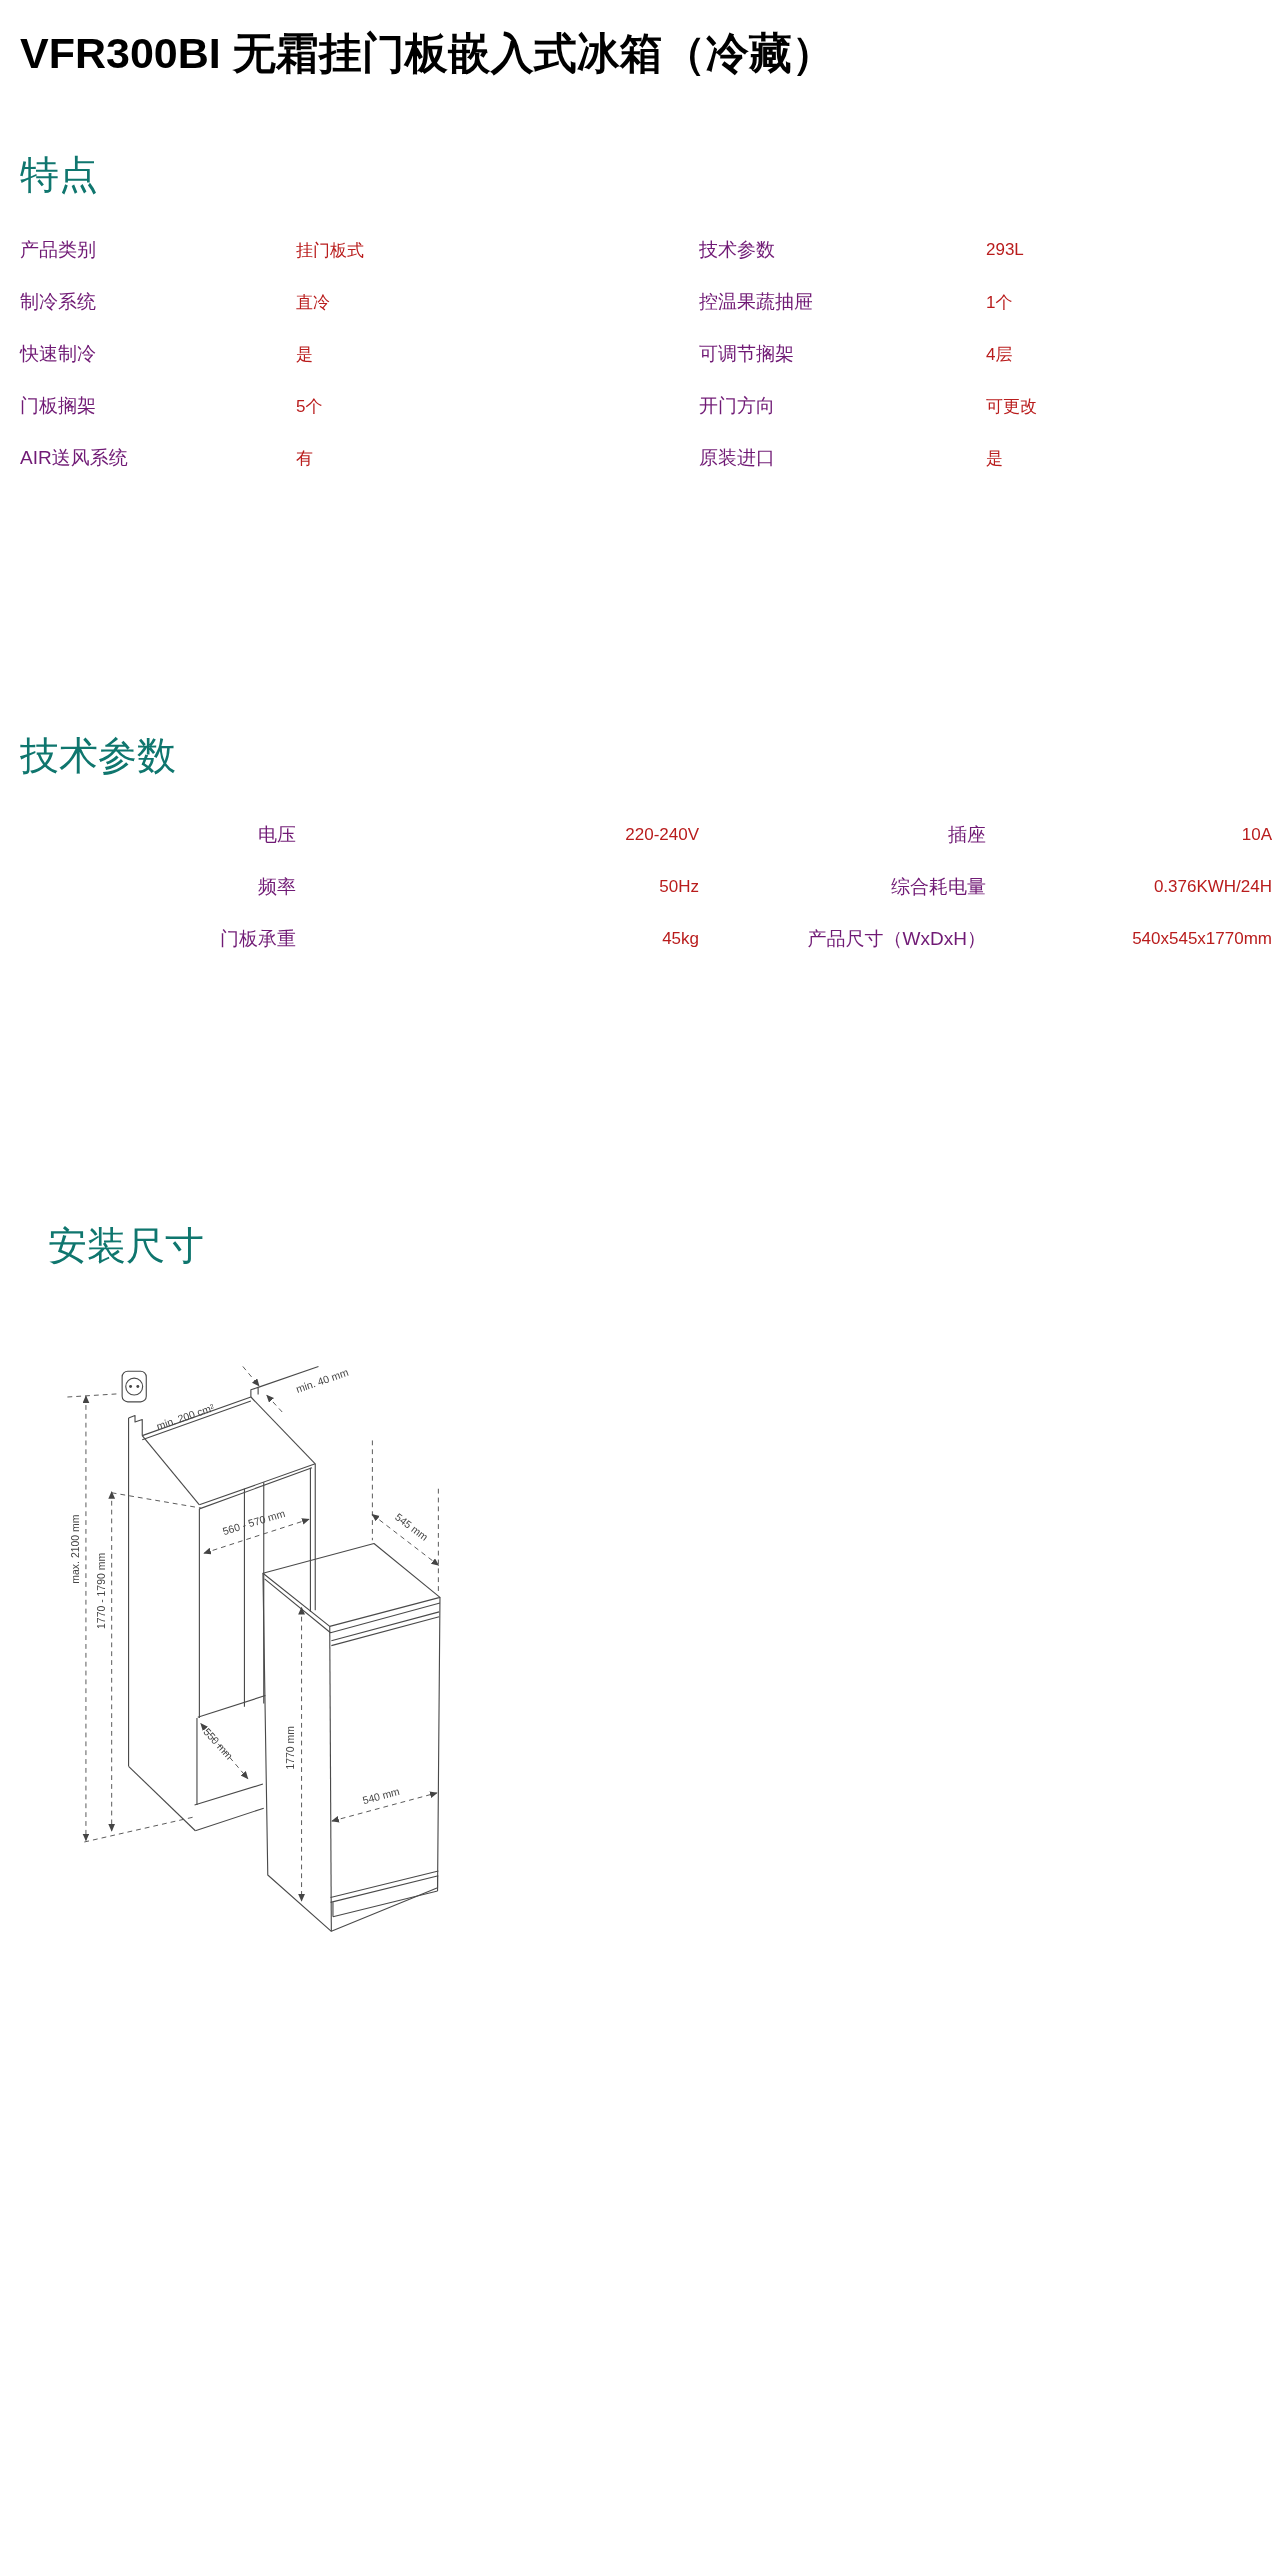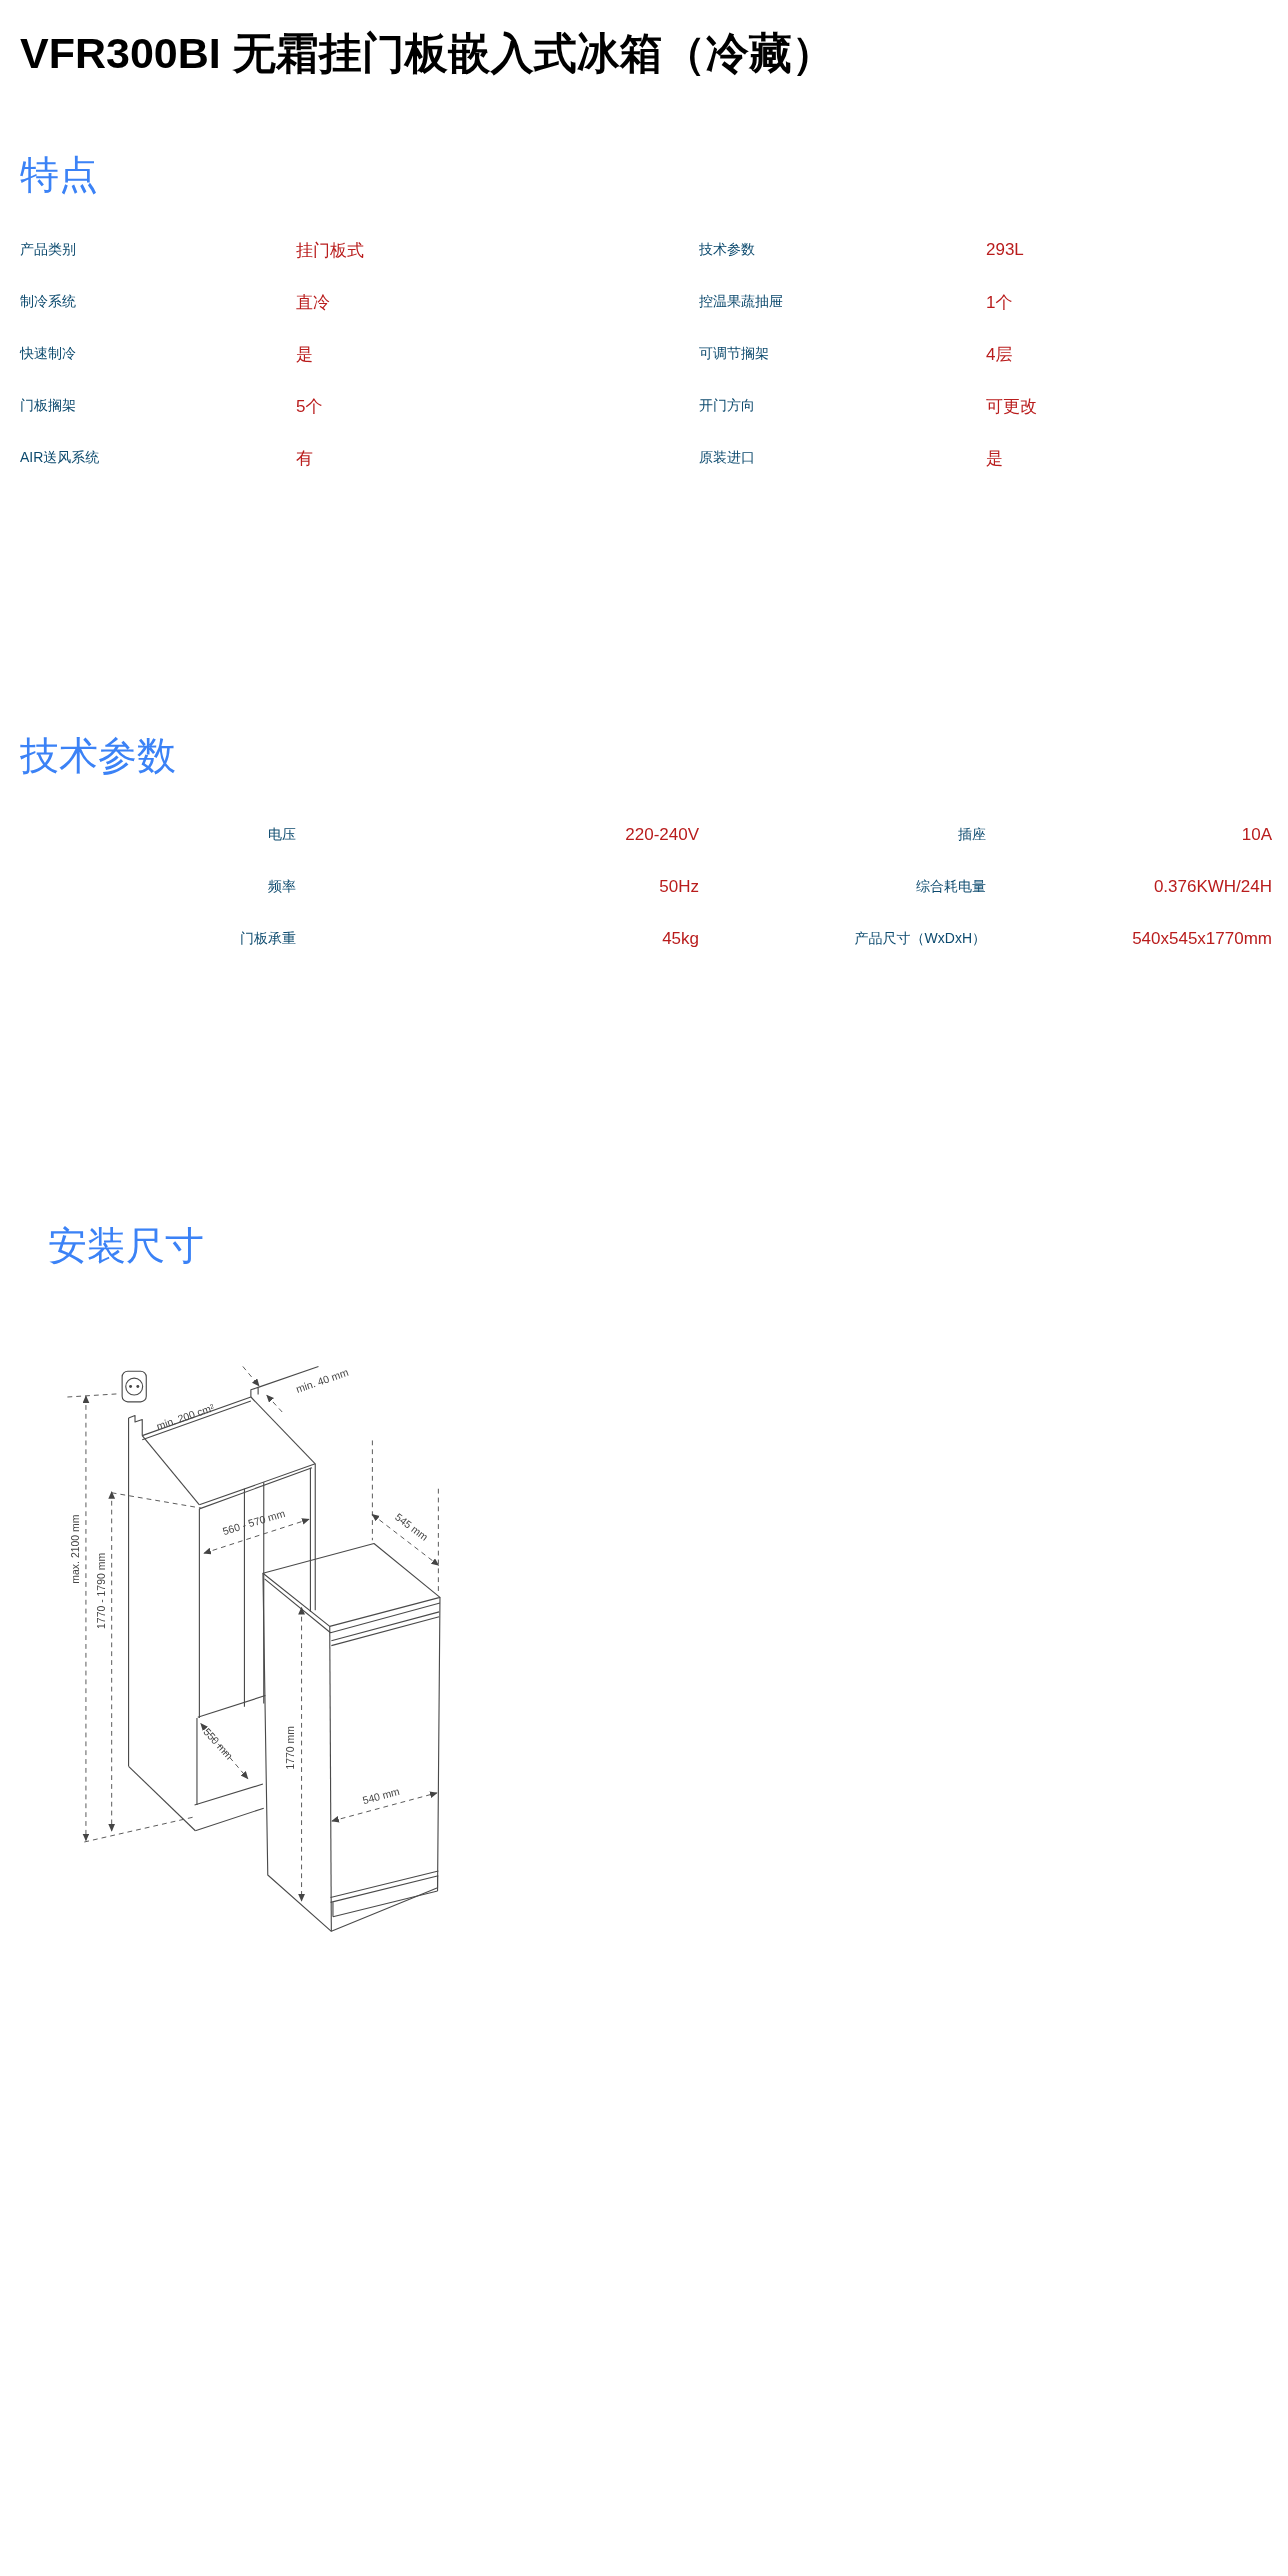--- a/index.html
+++ b/index.html
@@ -1,29 +1,29 @@
 <!DOCTYPE html>
 <html style="font-size:13px"><head>
 <meta charset="utf-8">
 <style>
   html,body{margin:0;padding:0;background:#fff;}
   .page{position:relative;width:1288px;height:2576px;background:#ffffff;
         font-family:"Liberation Sans","DejaVu Sans",sans-serif;color:#111;overflow:hidden;}
   .title{position:absolute;left:20px;top:29px;font-size:43px;font-weight:700;color:#000;
          letter-spacing:0;white-space:nowrap;line-height:1.15;}
-  .heading{position:absolute;left:20px;font-size:39px;font-weight:400;color:#3b82f6;white-space:nowrap;}
+  .heading{position:absolute;left:20px;font-size:39px;font-weight:400;color:#0f766e;white-space:nowrap;}
   #h-features{top:148px;}
   #h-specs{top:729px;}
   #h-install{top:1219px;margin-left:28px;}
   .spec-table{position:absolute;left:20px;width:1252px;}
   #t-features{top:224px;}
   #t-specs{top:809px;text-align:right;}
   .row{display:grid;grid-template-columns:276px 403px 287px auto;align-items:center;height:52px;}
   #t-specs .row{height:52px;}
-  .lbl{color:#0c4a6e;font-size:14px;white-space:nowrap;}
+  .lbl{color:#701a75;font-size:19px;white-space:nowrap;}
   .val{color:#b91c1c;font-size:17px;white-space:nowrap;}
   svg.diagram{position:absolute;left:64px;top:1360px;}
   svg.diagram text{font-family:"Liberation Sans","DejaVu Sans",sans-serif;font-size:13px;fill:#444;}
   .solid{stroke:#4a4a4a;stroke-width:1.4;fill:none;stroke-linejoin:round;}
   .dim{stroke:#555;stroke-width:1.2;fill:none;stroke-dasharray:6 5;}
 </style>
 </head>
 <body>
 
 <div class="page">

